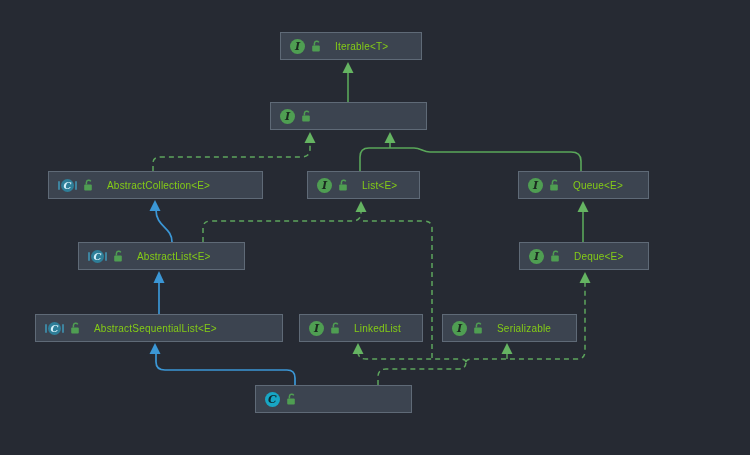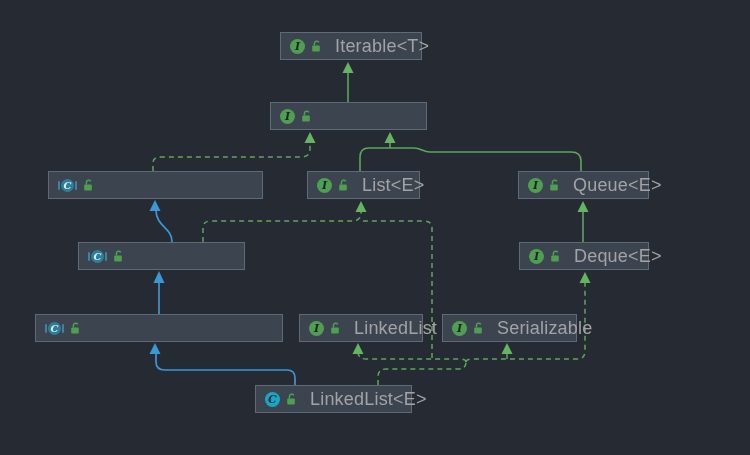--- a/index.html
+++ b/index.html
@@ -4,21 +4,21 @@
 <style>
   html,body{margin:0;padding:0;background:#262a33;}
   .canvas{position:relative;width:750px;height:455px;background:#262a33;
           font-family:"Liberation Sans",sans-serif;overflow:hidden;}
   svg.edges{position:absolute;left:0;top:0;pointer-events:none;}
 
   .node{position:absolute;height:28px;box-sizing:border-box;
         background:#3c4450;border:1px solid #5f6a77;
         display:flex;align-items:center;padding-left:9px;cursor:default;}
   .node .icons{display:flex;align-items:center;gap:5px;}
-  .node .lbl{margin-left:12px;color:#a3a3a3;font-size:18px;white-space:nowrap;
+  .node .lbl{margin-left:12px;color:#84cc16;font-size:10px;white-space:nowrap;
              letter-spacing:.2px;}
 
   .ic{flex:none;display:flex;align-items:center;justify-content:center;}
   .iface{width:15px;height:15px;border-radius:50%;background:#4f9e52;
          color:#1b2a20;font:italic bold 11px "DejaVu Serif",serif;}
   .cls{width:15px;height:15px;border-radius:50%;background:#18a6c4;
        color:#0d2b33;font:italic bold 11px "DejaVu Serif",serif;}
   .abswrap{display:flex;align-items:center;gap:1px;}
   .abswrap .bar{width:2px;height:9px;background:#3e84a0;border-radius:1px;}
   .abswrap .circ{width:13px;height:13px;border-radius:50%;background:#2e7e98;
@@ -182,60 +182,62 @@
           <span class="circ">C</span>
           <i class="bar"></i>
       </span>
       <span class="ic lockwrap">
         <svg width="13" height="13" viewBox="0 0 13 13">
             <path d="M4.4,5.6 V3.6 a2.4,2.4 0 0 1 4.4,-1.3" fill="none" stroke="#4f9e52" stroke-width="1.5"></path>
             <rect x="2.2" y="5.4" width="7.6" height="6" rx="1" fill="#4f9e52"></rect>
           </svg>
       </span>
     </span>
+    <span class="lbl">AbstractCollection&lt;E&gt;</span>
   </div>
 
   <div class="node" style="left:78px;top:242px;width:167px">
     <span class="icons">
       <span class="ic abswrap">
         <i class="bar"></i>
           <span class="circ">C</span>
           <i class="bar"></i>
       </span>
       <span class="ic lockwrap">
         <svg width="13" height="13" viewBox="0 0 13 13">
             <path d="M4.4,5.6 V3.6 a2.4,2.4 0 0 1 4.4,-1.3" fill="none" stroke="#4f9e52" stroke-width="1.5"></path>
             <rect x="2.2" y="5.4" width="7.6" height="6" rx="1" fill="#4f9e52"></rect>
           </svg>
       </span>
     </span>
+    <span class="lbl">AbstractList&lt;E&gt;</span>
   </div>
 
   <div class="node" style="left:35px;top:314px;width:248px">
     <span class="icons">
       <span class="ic abswrap">
         <i class="bar"></i>
           <span class="circ">C</span>
           <i class="bar"></i>
       </span>
       <span class="ic lockwrap">
         <svg width="13" height="13" viewBox="0 0 13 13">
             <path d="M4.4,5.6 V3.6 a2.4,2.4 0 0 1 4.4,-1.3" fill="none" stroke="#4f9e52" stroke-width="1.5"></path>
             <rect x="2.2" y="5.4" width="7.6" height="6" rx="1" fill="#4f9e52"></rect>
           </svg>
       </span>
     </span>
+    <span class="lbl">AbstractSequentialList&lt;E&gt;</span>
   </div>
 
   <div class="node" style="left:255px;top:385px;width:157px">
     <span class="icons">
       <span class="ic cls">C</span>
       <span class="ic lockwrap">
         <svg width="13" height="13" viewBox="0 0 13 13">
             <path d="M4.4,5.6 V3.6 a2.4,2.4 0 0 1 4.4,-1.3" fill="none" stroke="#4f9e52" stroke-width="1.5"></path>
             <rect x="2.2" y="5.4" width="7.6" height="6" rx="1" fill="#4f9e52"></rect>
           </svg>
       </span>
     </span>
-    <span class="lbl">LinkedList&lt;E&gt;</span>
   </div>
 
 </div>
 
 </body></html>

